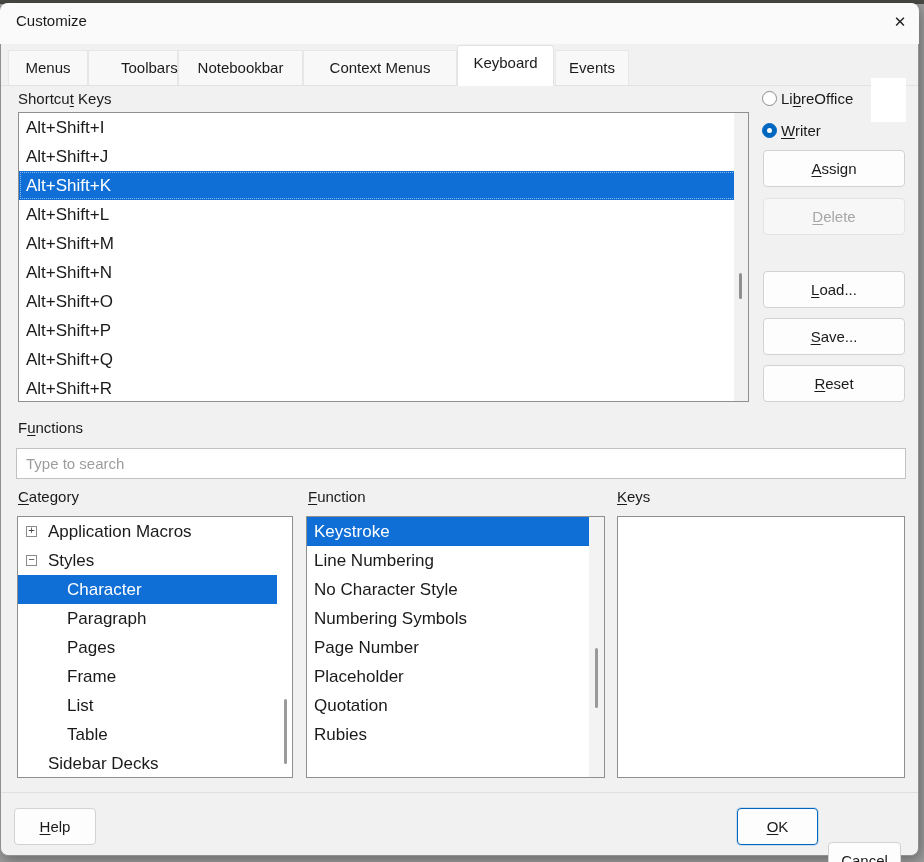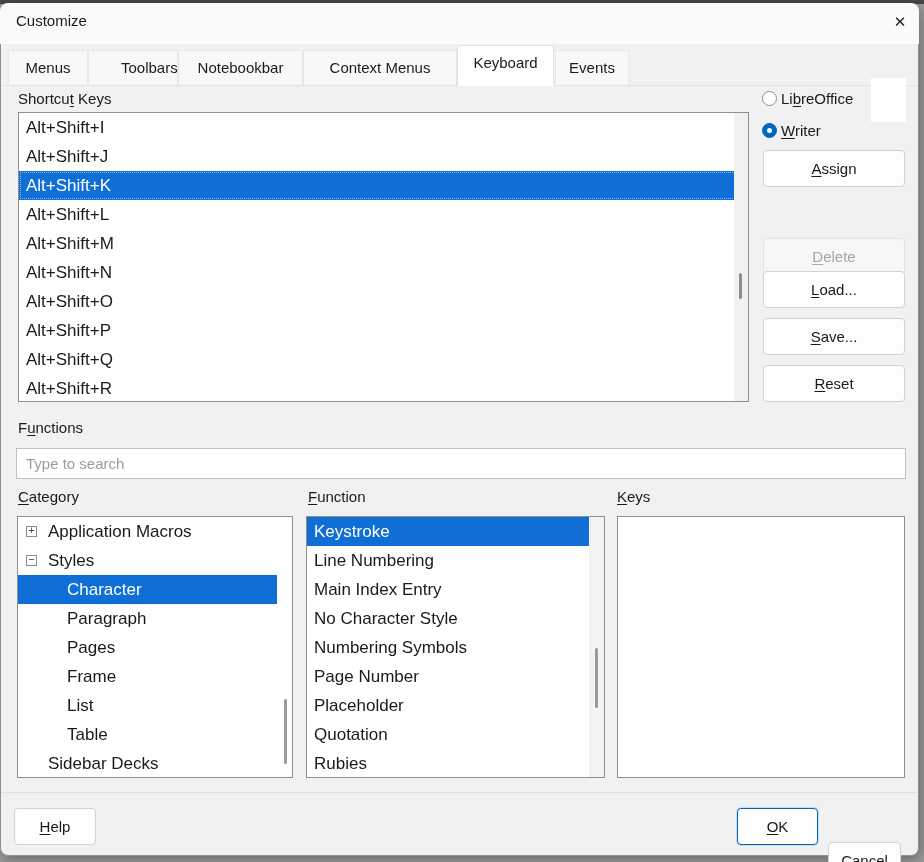--- a/index.html
+++ b/index.html
@@ -113,21 +113,21 @@
 <div class="abs radio-dot" style="left:762px; top:91px;"></div>
 <div class="abs radio-lbl" style="left:781px; top:90px;"><span>Li</span><u>b</u><span>reOffice</span></div>
 <div class="abs radio-dot checked" style="left:762px; top:123px;"></div>
 <div class="abs radio-lbl" style="left:781px; top:122px;"><span></span><u>W</u><span>riter</span></div>
 
 <div class="abs" id="artifact"></div>
 
 <div class="abs btn side-btn" style="top:150px;">
     <span><span></span><u>A</u><span>ssign</span></span>
   </div>
-<div class="abs btn side-btn disabled" style="top:198px;margin-top:40px;">
+<div class="abs btn side-btn disabled" style="top:198px;">
     <span><span></span><u>D</u><span>elete</span></span>
   </div>
 <div class="abs btn side-btn" style="top:271px;">
     <span><span></span><u>L</u><span>oad...</span></span>
   </div>
 <div class="abs btn side-btn" style="top:318px;">
     <span><span></span><u>S</u><span>ave...</span></span>
   </div>
 <div class="abs btn side-btn" style="top:365px;">
     <span><span></span><u>R</u><span>eset</span></span>
@@ -149,21 +149,20 @@
   <div class="row tree-row lv1"><span>Frame</span></div>
   <div class="row tree-row lv1"><span>List</span></div>
   <div class="row tree-row lv1"><span>Table</span></div>
   <div class="row tree-row lv0"><span>Sidebar Decks</span></div>
   <div class="sb-thumb" style="right:5px; top:182px; height:65px; background:#9a9a9a;"></div>
 </div>
 
 <div class="abs listbox" style="left:306px; top:516px; width:299px; height:262px;">
   <div class="row selected">Keystroke</div>
   <div class="row">Line Numbering</div>
-  <div class="row">Main Index Entry</div>
   <div class="row">No Character Style</div>
   <div class="row">Numbering Symbols</div>
   <div class="row">Page Number</div>
   <div class="row">Placeholder</div>
   <div class="row">Quotation</div>
   <div class="row">Rubies</div>
   <div class="sb-track" style="width:15px; background:#f3f3f3;">
     <div class="sb-thumb" style="left:6px; top:131px; height:60px; background:#9a9a9a;"></div>
   </div>
 </div>

